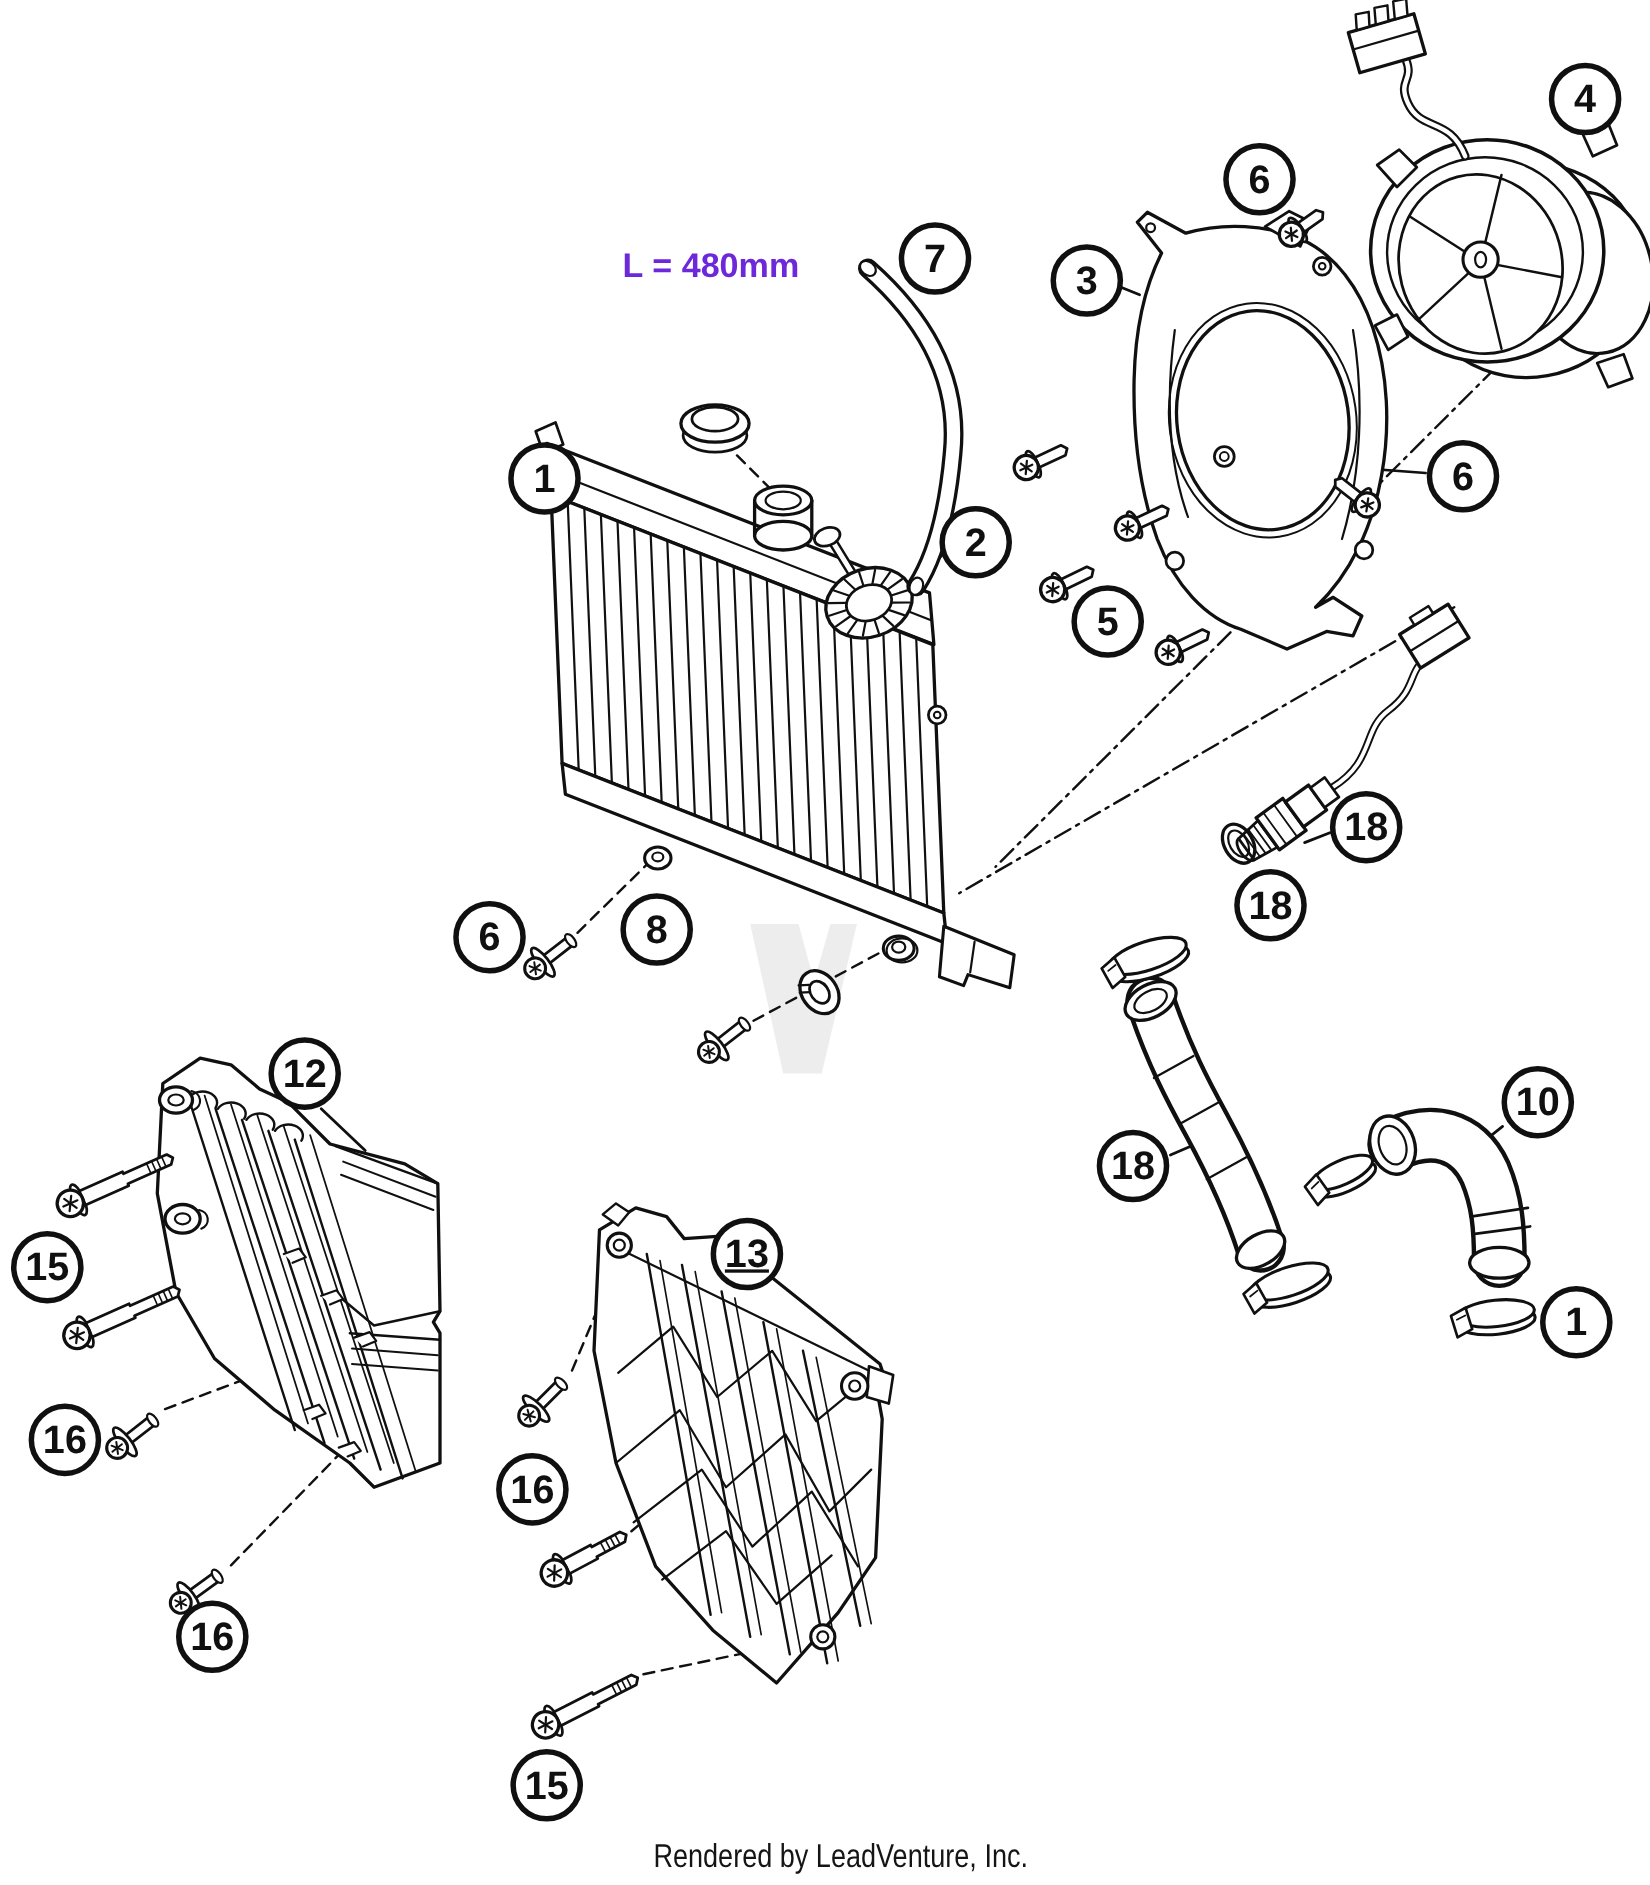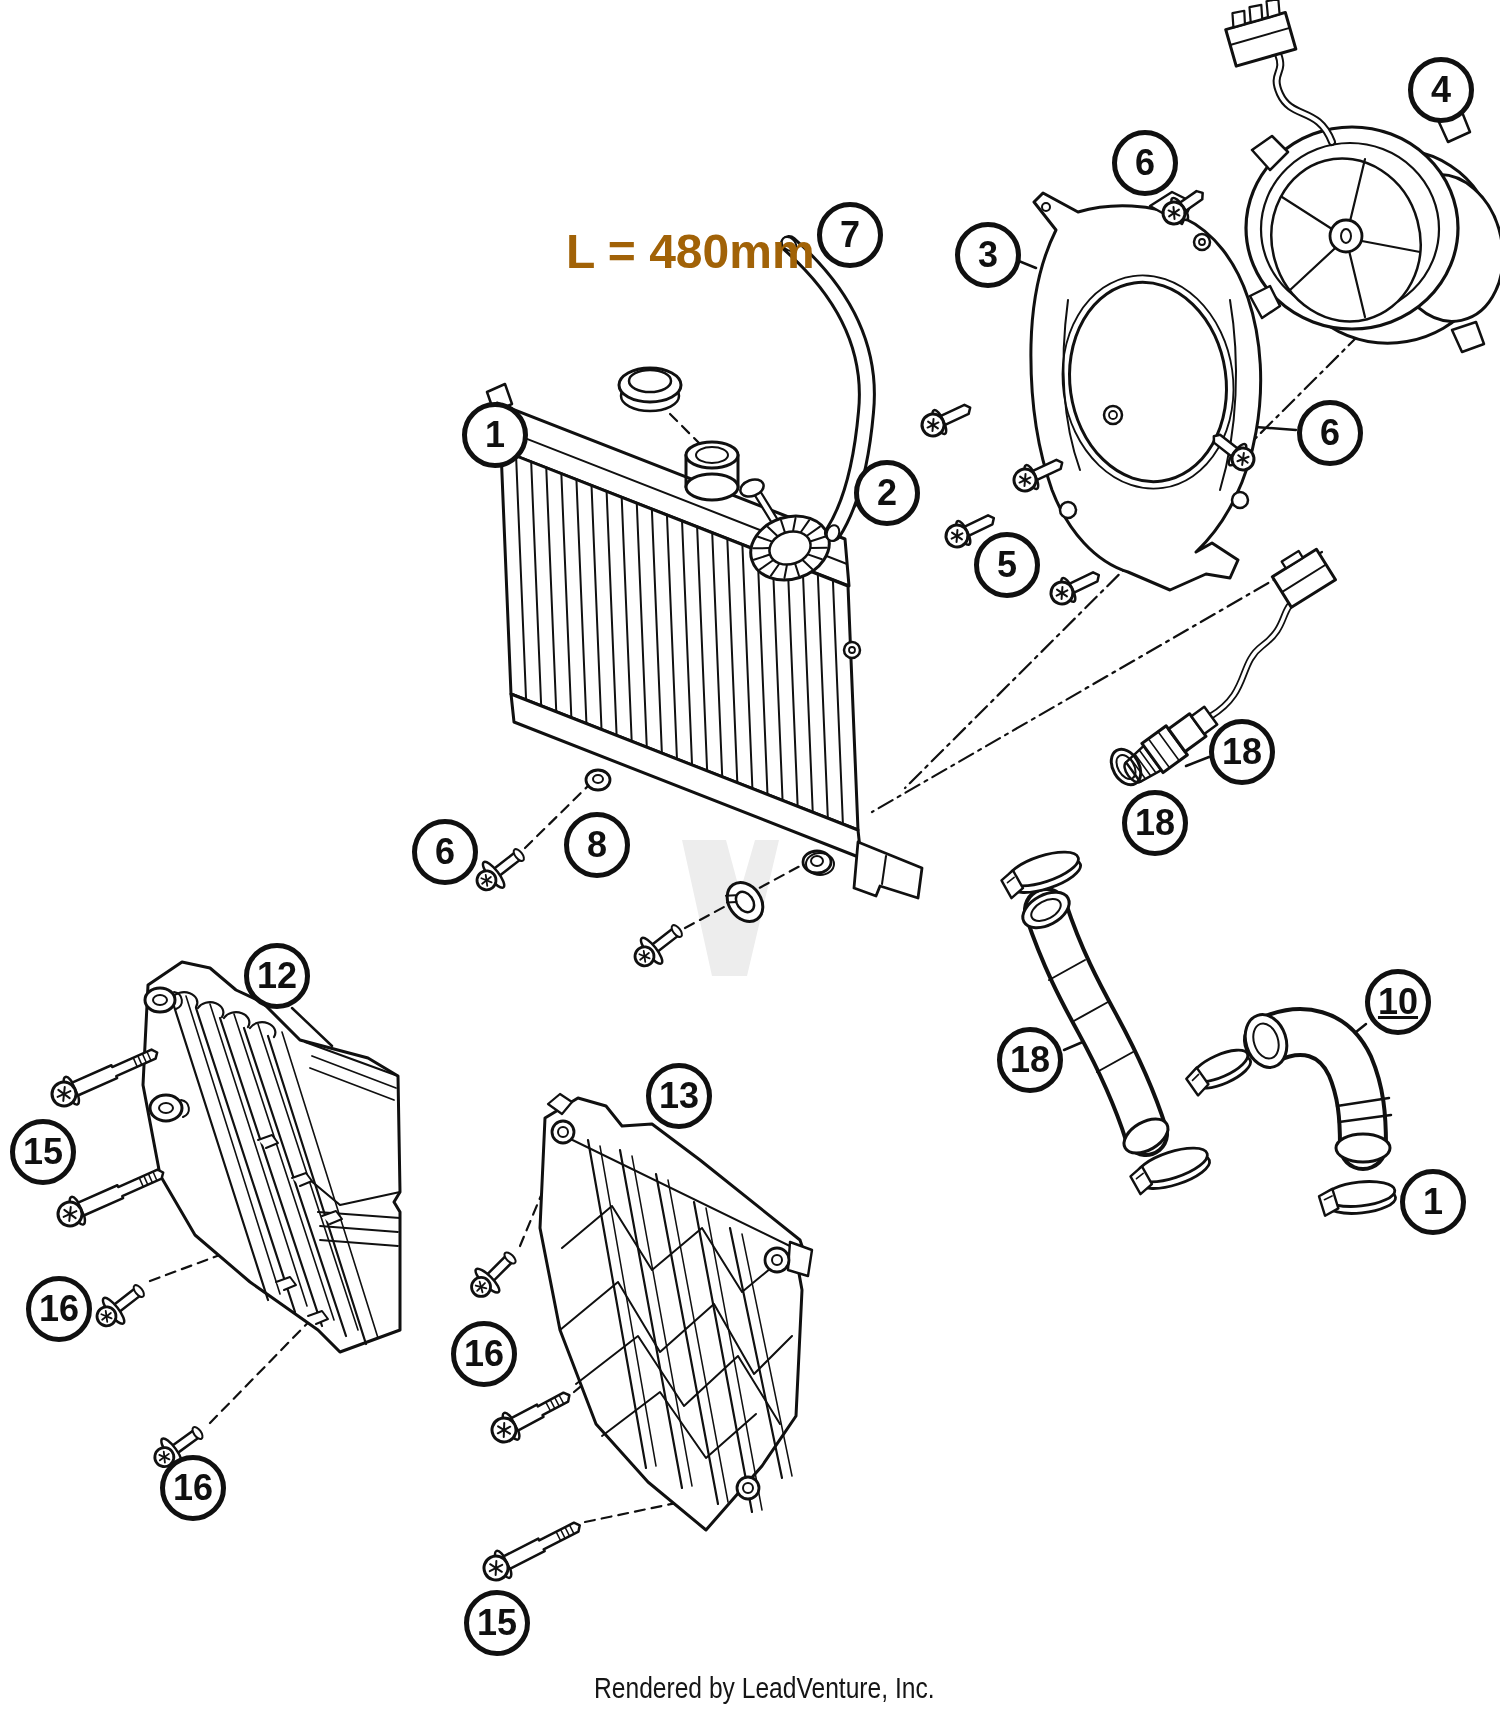--- a/index.html
+++ b/index.html
@@ -1,22 +1,22 @@
 <!DOCTYPE html>
 <html><head>
 <meta charset="utf-8">
 <style>
   html,body{margin:0;padding:0;background:#fff;}
   #stage{position:relative;width:1500px;height:1714px;background:#fff;overflow:hidden;
          font-family:"Liberation Sans",sans-serif;user-select:none;}
   #watermark-text{position:absolute;left:483px;top:951px;z-index:0;font-size:45px;font-weight:bold;
          letter-spacing:16px;color:#e3e3e3;white-space:nowrap;}
   #art{position:absolute;left:0;top:0;z-index:1;}
-  #length-label{position:absolute;left:566px;top:224px;z-index:2;font-size:48px;font-weight:bold;
-         color:#a16207;white-space:nowrap;}
+  #length-label{position:absolute;left:566px;top:224px;z-index:2;font-size:31px;font-weight:bold;
+         color:#6d28d9;white-space:nowrap;}
   #footer-text{position:absolute;left:594px;top:1671px;z-index:2;font-size:30px;color:#151515;
          white-space:nowrap;transform:scaleX(.82);transform-origin:left top;}
   #callout-layer{position:absolute;left:0;top:0;width:100%;height:100%;z-index:3;}
   .callout{position:absolute;width:66px;height:66px;box-sizing:border-box;border:5px solid #101010;
          border-radius:50%;background:#fff;display:flex;align-items:center;justify-content:center;
          font-size:36px;font-weight:bold;color:#101010;}
 </style>
 </head>
 <body>
 
@@ -448,24 +448,24 @@
       <div class="callout" style="left: 462px; top: 402px;">1</div>
       <div class="callout" style="left: 854px; top: 460px;">2</div>
       <div class="callout" style="left: 955px; top: 222px;">3</div>
       <div class="callout" style="left: 1408px; top: 57px;">4</div>
       <div class="callout" style="left: 974px; top: 532px;">5</div>
       <div class="callout" style="left: 1112px; top: 130px;">6</div>
       <div class="callout" style="left: 1297px; top: 400px;">6</div>
       <div class="callout" style="left: 412px; top: 819px;">6</div>
       <div class="callout" style="left: 817px; top: 202px;">7</div>
       <div class="callout" style="left: 564px; top: 812px;">8</div>
-      <div class="callout" style="left: 1365px; top: 969px; text-decoration: underline;">10</div>
+      <div class="callout" style="left: 1365px; top: 969px;">10</div>
       <div class="callout" style="left: 997px; top: 1027px;">18</div>
       <div class="callout" style="left: 1400px; top: 1169px;">1</div>
-      <div class="callout" style="left: 646px; top: 1063px;">13</div>
+      <div class="callout" style="left: 646px; top: 1107px; text-decoration: underline;">13</div>
       <div class="callout" style="left: 244px; top: 943px;">12</div>
       <div class="callout" style="left: 10px; top: 1119px;">15</div>
       <div class="callout" style="left: 464px; top: 1590px;">15</div>
       <div class="callout" style="left: 26px; top: 1276px;">16</div>
       <div class="callout" style="left: 451px; top: 1321px;">16</div>
       <div class="callout" style="left: 160px; top: 1455px;">16</div>
       <div class="callout" style="left: 1209px; top: 719px; text-align: center;">18</div>
       <div class="callout" style="left: 1122px; top: 790px;">18</div>
     </div>
   <div id="footer-text">Rendered by LeadVenture, Inc.</div>

